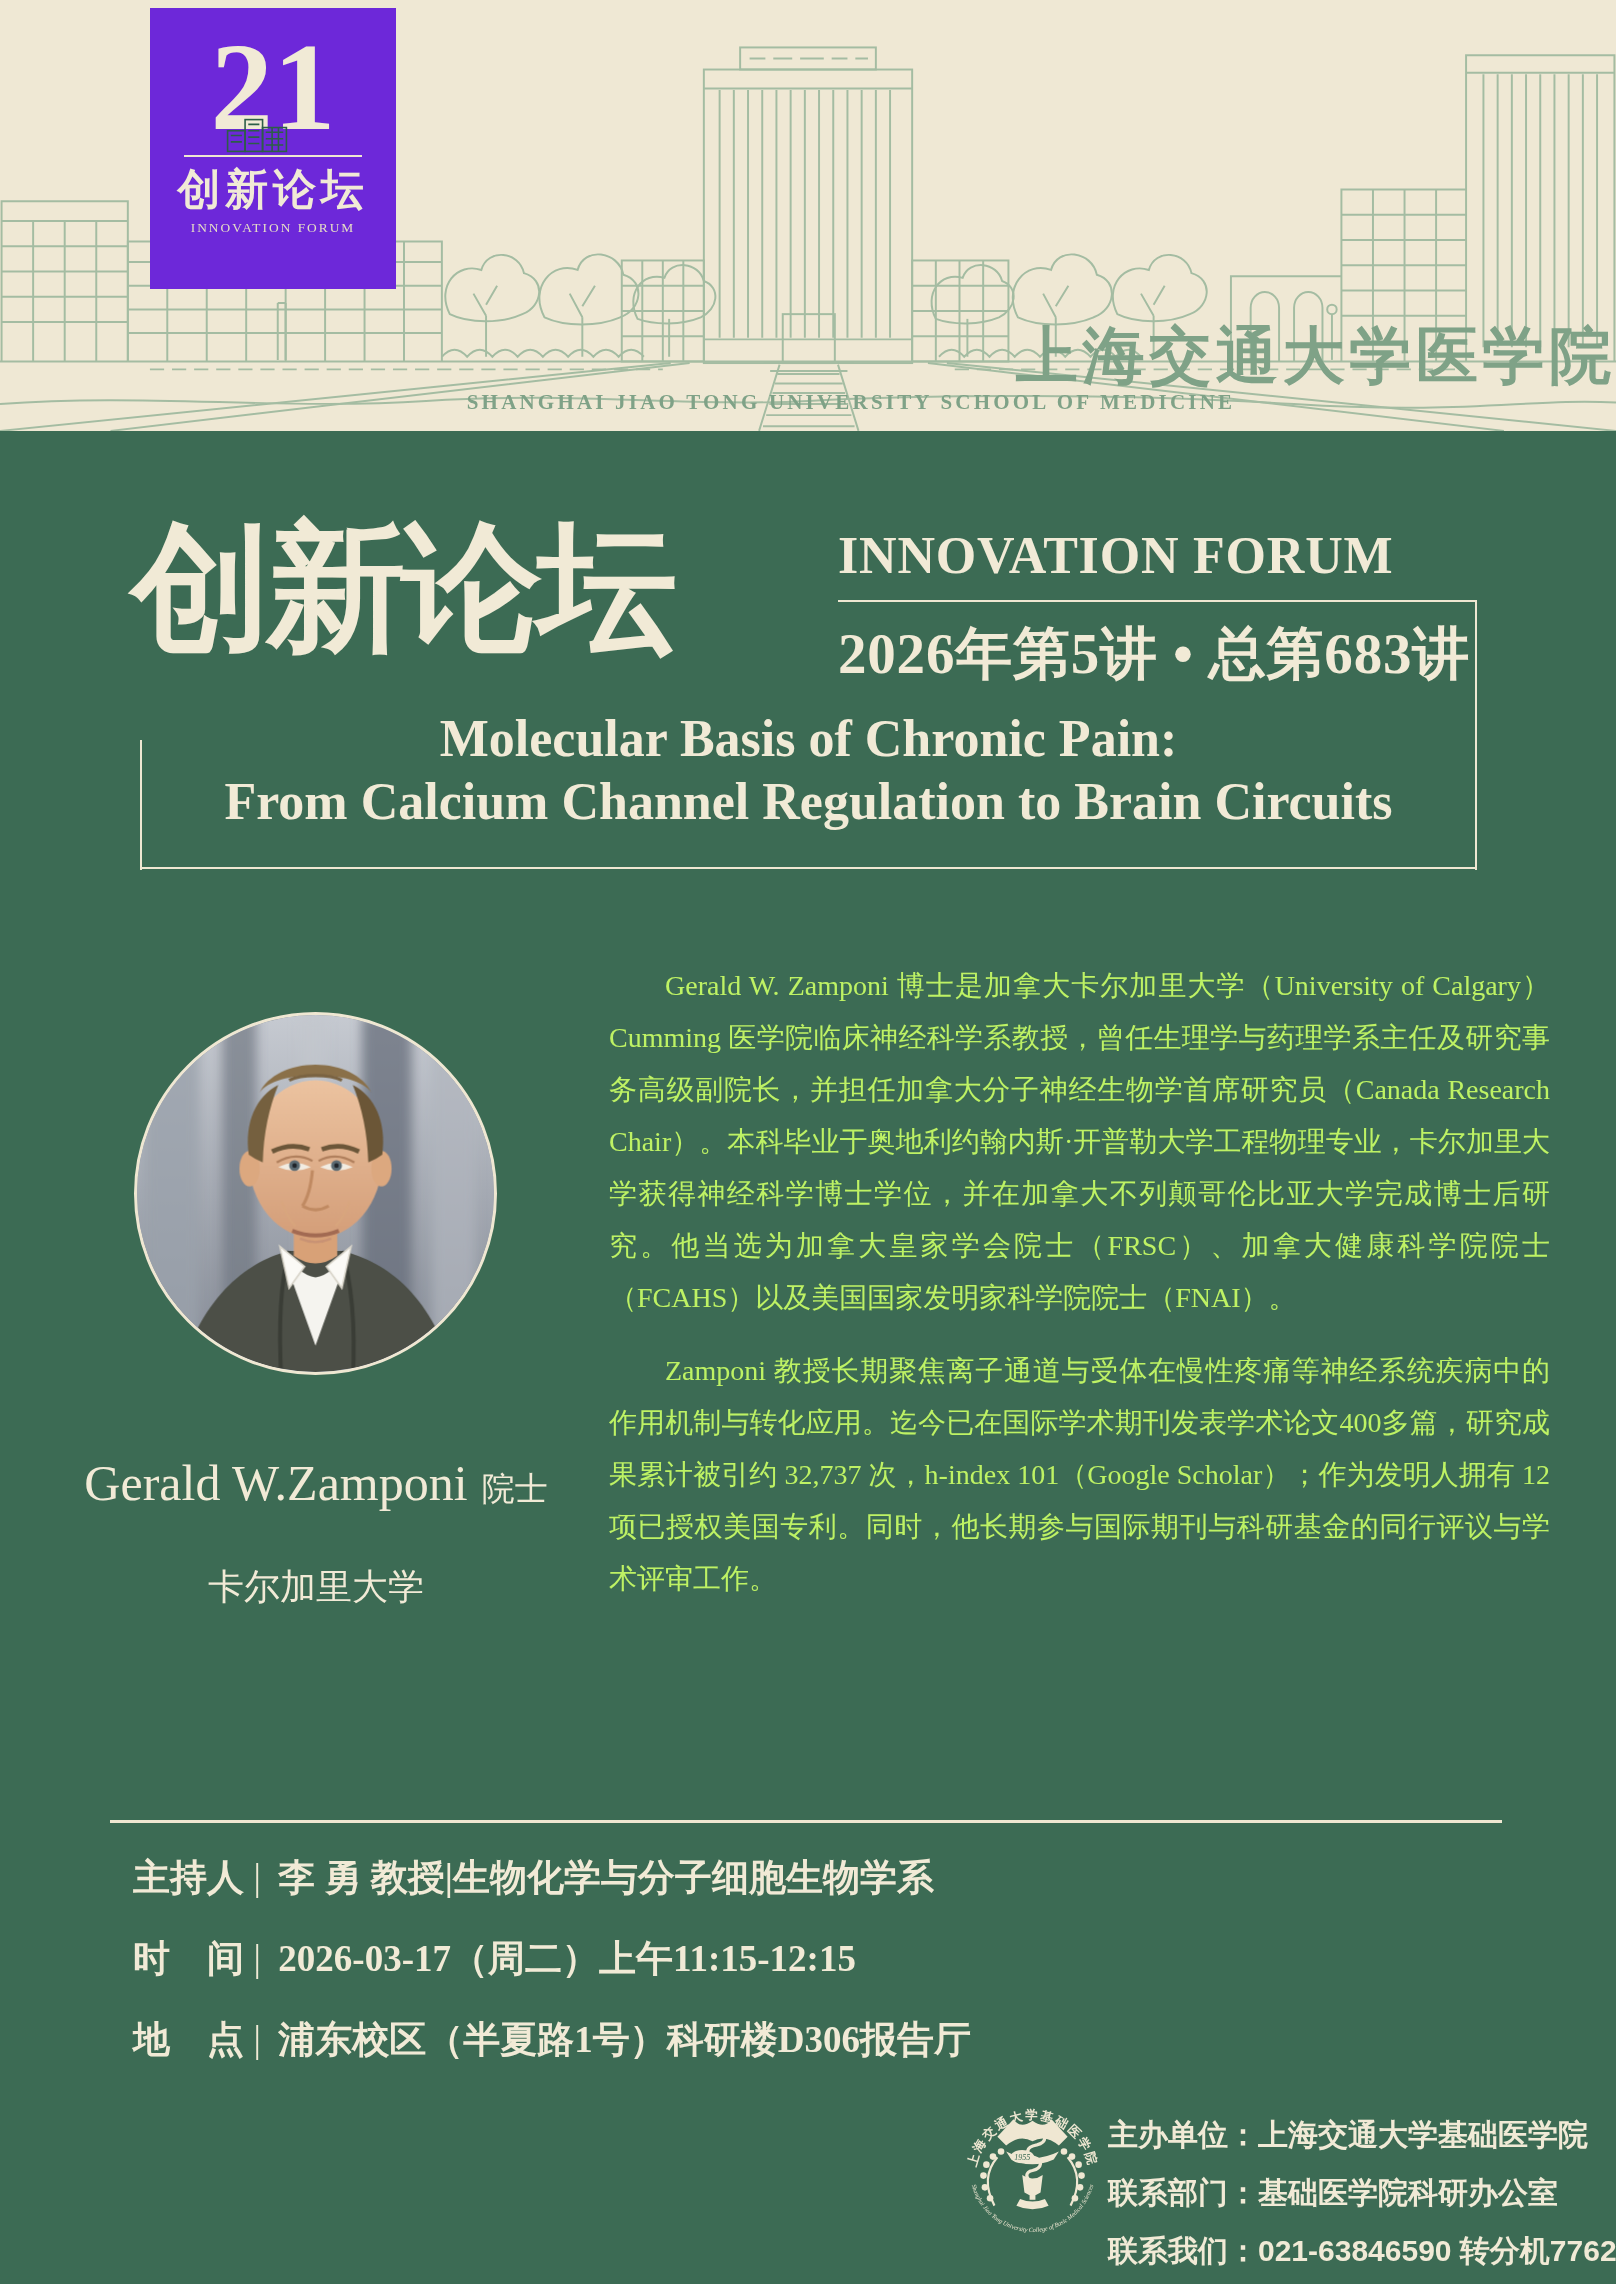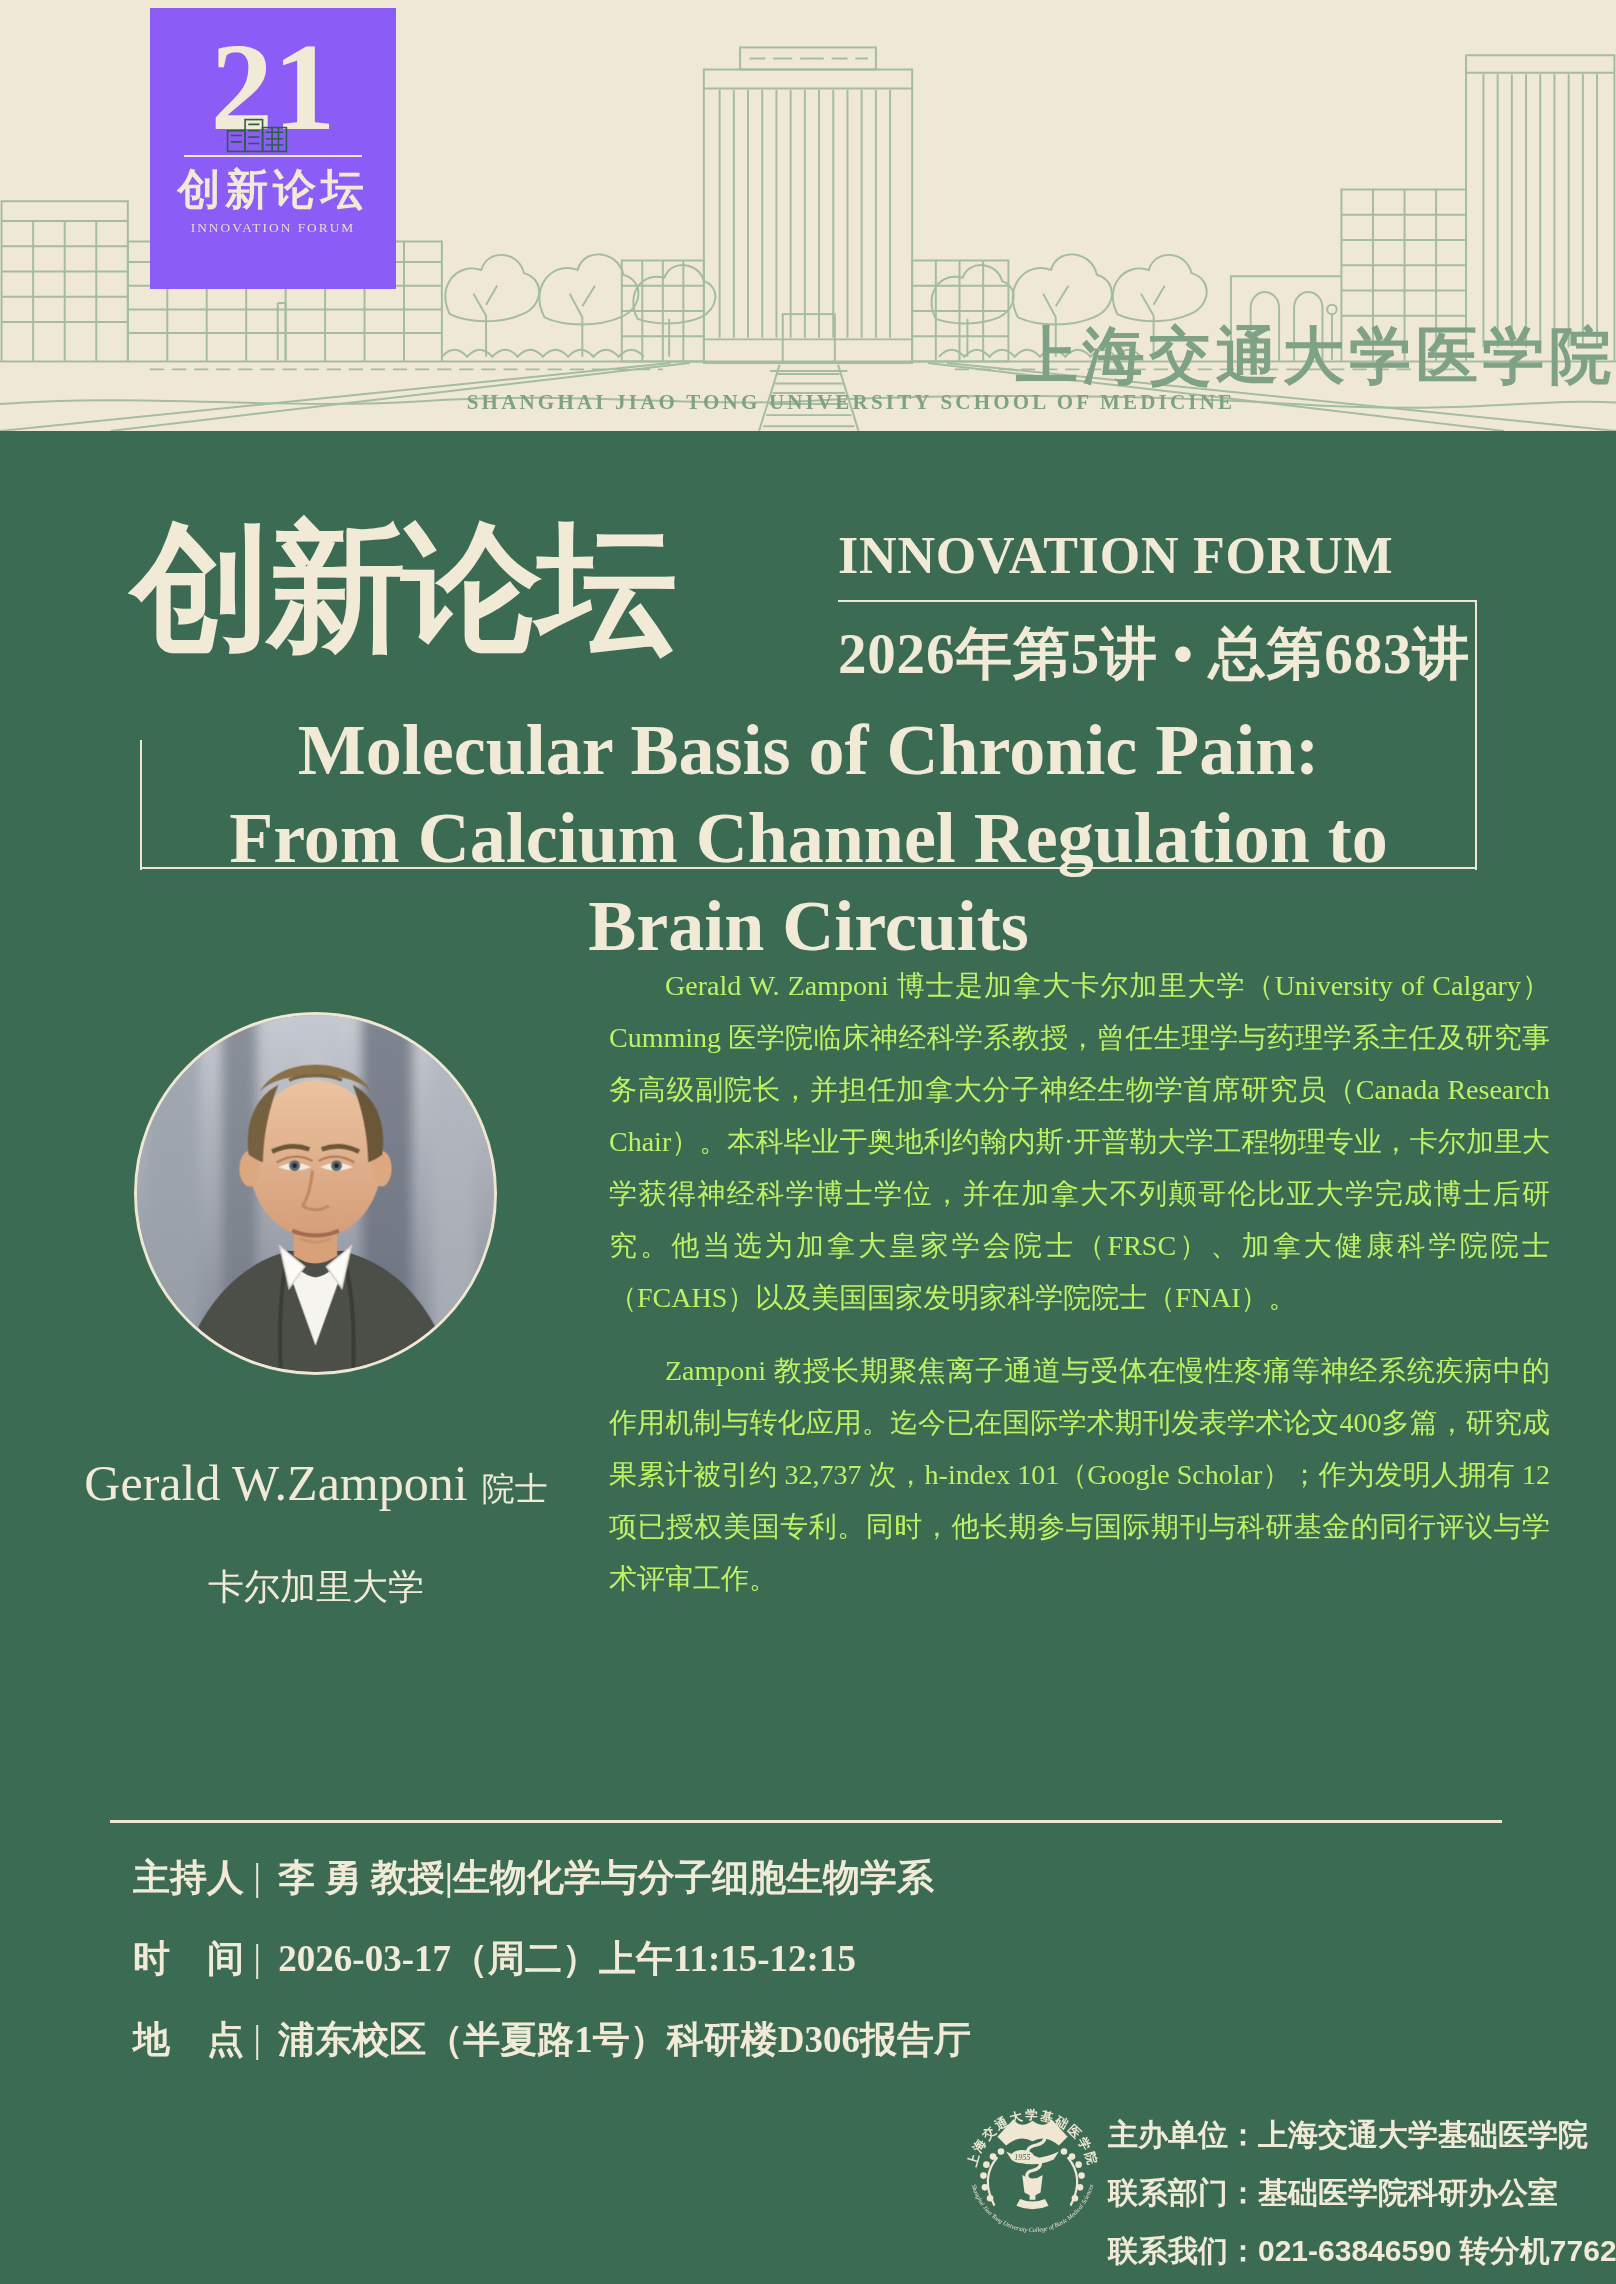--- a/index.html
+++ b/index.html
@@ -5,39 +5,39 @@
   html,body{margin:0;padding:0;background:#2f5b47;}
   .poster{position:relative;width:1616px;height:2284px;background:#3C6B54;overflow:hidden;
           font-family:"Liberation Serif","DejaVu Serif",serif;color:#F1EAD6;}
   
   .header{position:absolute;left:0;top:0;width:1616px;height:431px;background:#EFE8D4;}
   .sketch{position:absolute;left:0;top:0;width:1616px;height:431px;}
   .uni-cn{position:absolute;left:0;top:325px;width:100%;text-align:right;font-size:62px;font-weight:700;
           color:#7FA287;letter-spacing:4.7px;line-height:1;}
   .uni-en{position:absolute;left:0;top:392px;width:100%;text-align:center;font-size:21px;font-weight:700;
           color:#7FA287;letter-spacing:3.2px;line-height:1;padding-left:43px;}
-  .badge{position:absolute;left:150px;top:8px;width:246px;height:281px;background:#8b5cf6;
+  .badge{position:absolute;left:150px;top:8px;width:246px;height:281px;background:#6d28d9;
          display:flex;flex-direction:column;align-items:center;}
   .badge-num{position:relative;margin-top:17.4px;font-size:125px;line-height:1;font-weight:700;color:#F1EAD6;}
   .badge-building{position:absolute;left:76px;top:110px;}
   .badge-line{width:178px;height:2.4px;background:#EFE7D2;margin-top:4.7px;}
   .badge-cn{margin-top:11px;font-size:43px;font-weight:700;letter-spacing:4.7px;color:#F1EAD6;line-height:1;}
   .badge-en{margin-top:9.5px;font-size:13.4px;letter-spacing:2px;color:#E6DEC6;line-height:1;}
   
   .m-cn{position:absolute;left:131px;top:513px;font-size:140px;line-height:1.08;font-weight:700;
         letter-spacing:-4.7px;color:#F1EAD6;}
   .m-en{position:absolute;left:838px;top:530px;font-size:52px;font-weight:700;letter-spacing:0.8px;line-height:1;}
   .m-session{position:absolute;left:838px;top:625px;font-size:57px;font-weight:700;line-height:1;letter-spacing:0.8px;}
   .fr{position:absolute;background:#EFE7D2;}
   .fr-top{left:838px;top:600px;width:639px;height:2.4px;}
   .fr-right{left:1475px;top:600px;width:2.4px;height:270px;}
   .fr-bottom{left:140px;top:867px;width:1337px;height:2.4px;}
   .fr-left{left:140px;top:740px;width:2.4px;height:130px;}
   .lt{position:absolute;left:140px;top:707px;width:1337px;text-align:center;
-      font-size:72px;font-weight:700;line-height:1.22;color:#F1EAD6;}
+      font-size:52px;font-weight:700;line-height:1.22;color:#F1EAD6;}
   
   .photo{position:absolute;left:134px;top:1012px;width:363px;height:363px;border-radius:50%;
          border:3.2px solid #EFE7D2;overflow:hidden;box-sizing:border-box;background:#9aa1ab;}
   .photo svg{display:block;width:100%;height:100%;}
   .sp-name{position:absolute;left:32px;top:1458px;width:568px;text-align:center;line-height:1;white-space:nowrap;}
   .sp-name .nm{font-size:50px;font-weight:400;margin-top:12px;}
   .sp-name .hn{font-size:33px;margin-left:14px;}
   .sp-aff{position:absolute;left:32px;top:1569px;width:568px;text-align:center;font-size:36px;line-height:1;
           font-family:"Liberation Sans","DejaVu Sans",sans-serif;}
   

